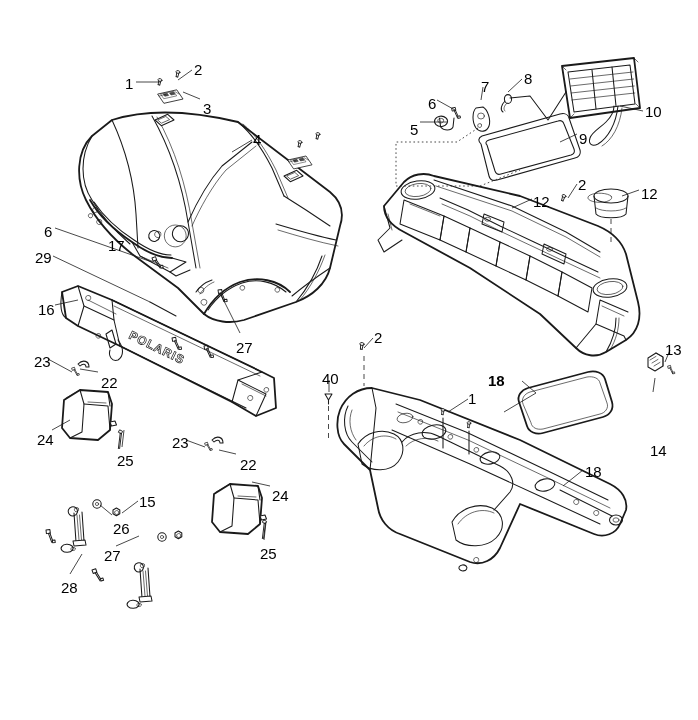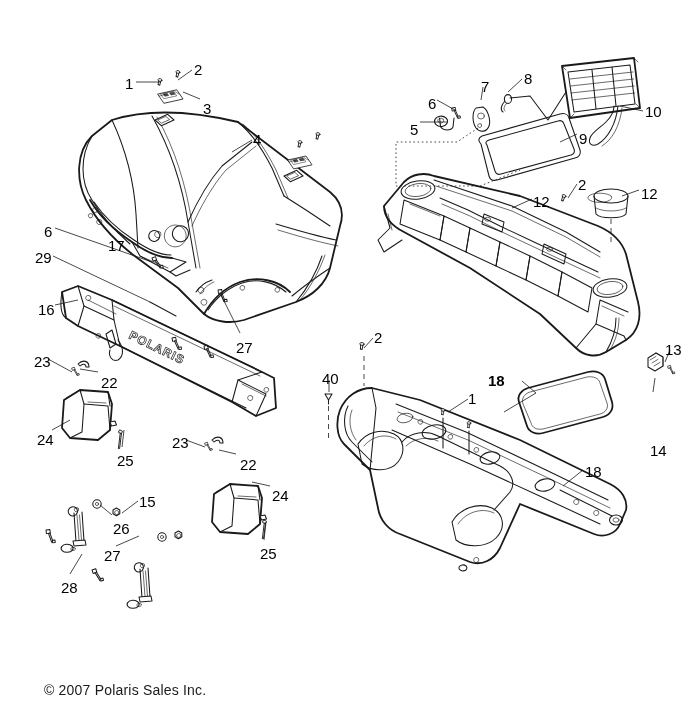--- a/index.html
+++ b/index.html
@@ -625,15 +625,14 @@
       <div class="callout" style="left: 641px; top: 186px;">12</div>
       <div class="callout" style="left: 665px; top: 342px; text-align: center;">13</div>
       <div class="callout" style="left: 650px; top: 399px; margin-top: 44px;">14</div>
       <div class="callout" style="left: 374px; top: 330px;">2</div>
       <div class="callout" style="left: 322px; top: 371px;">40</div>
       <div class="callout" style="left: 468px; top: 391px;">1</div>
       <div class="callout" style="left: 488px; top: 373px; font-weight: bold;">18</div>
       <div class="callout" style="left: 585px; top: 464px;">18</div>
     </div>
 
-  <div id="copyright">© 2007 Polaris Sales Inc.</div>
 
 </div>
 
 </body></html>

